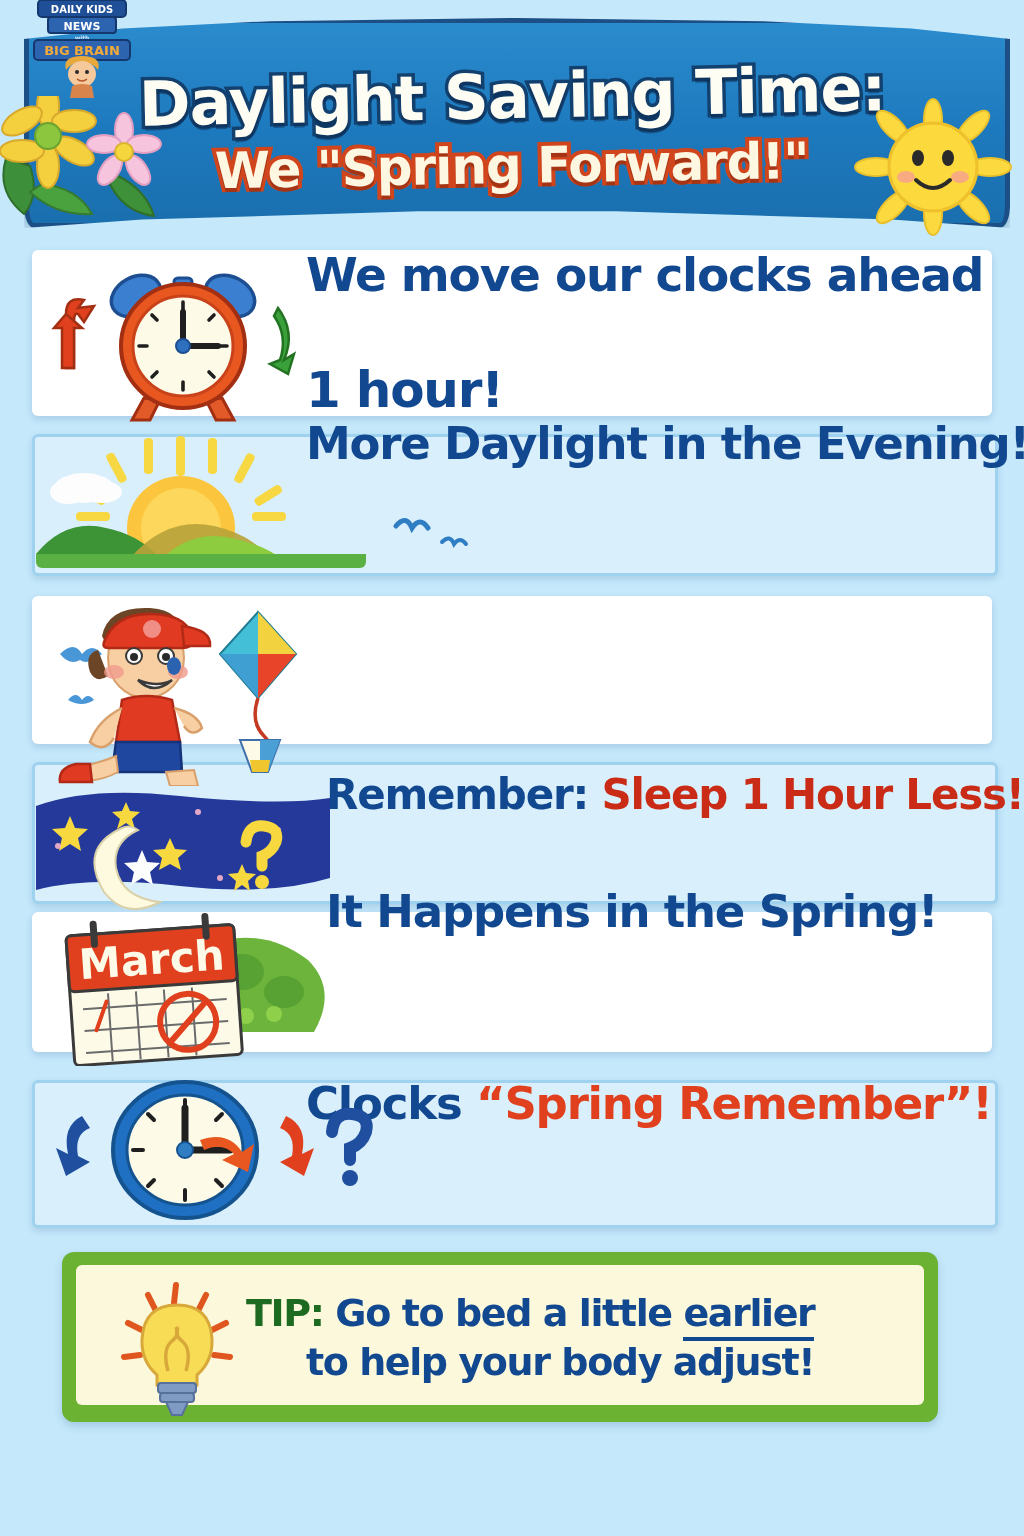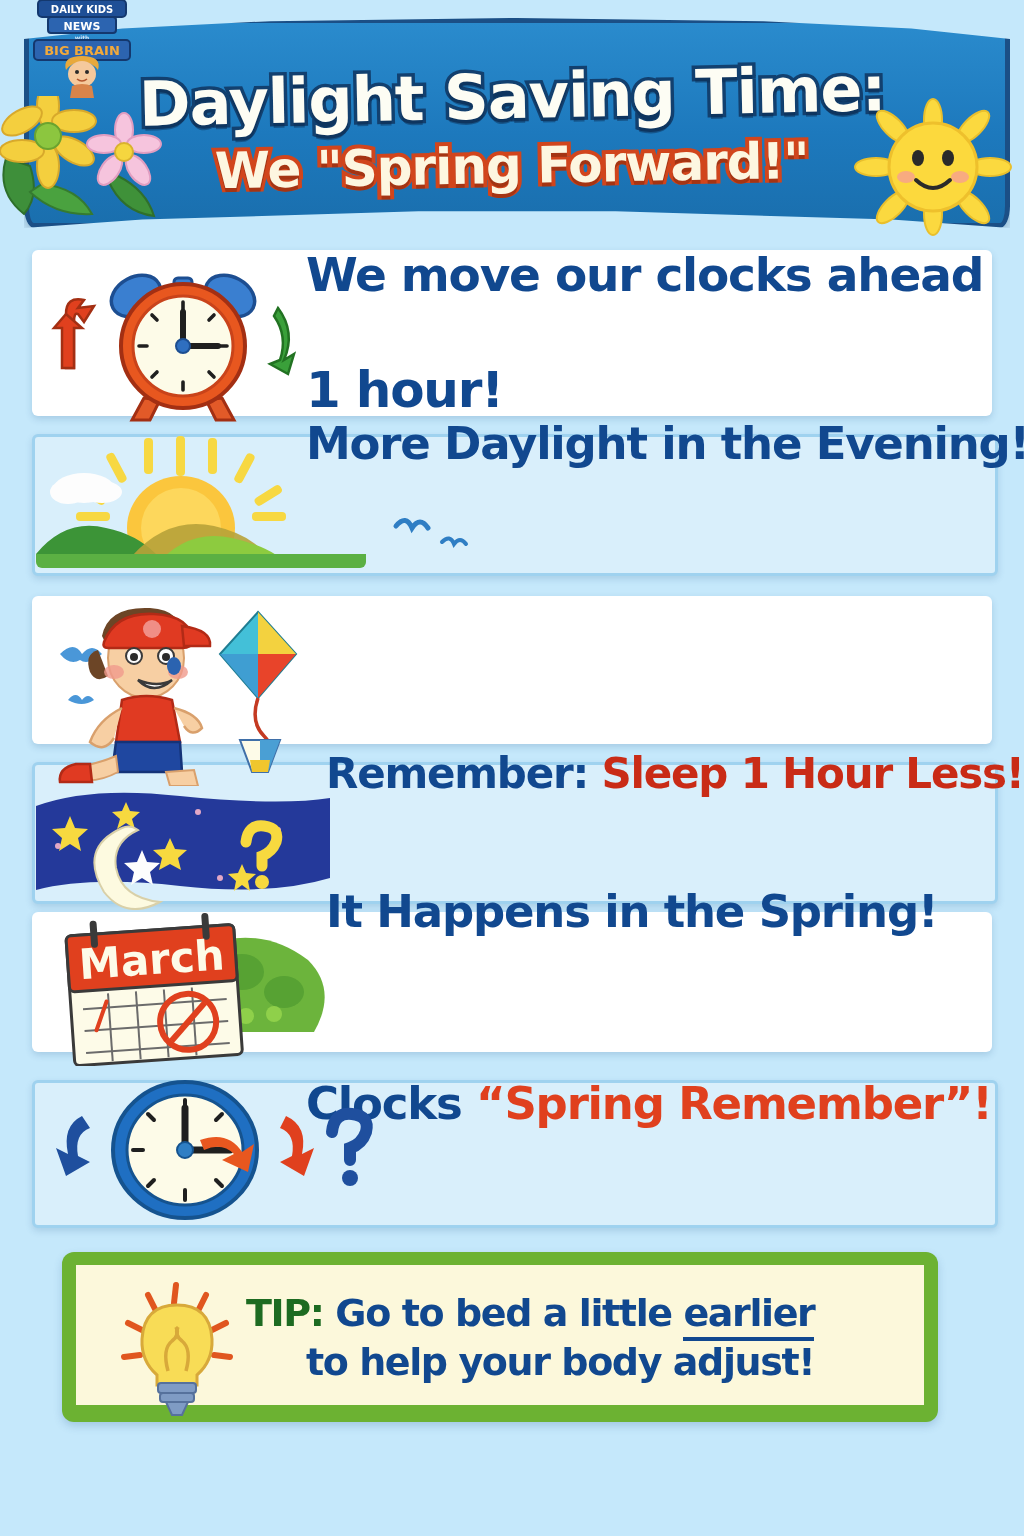--- a/index.html
+++ b/index.html
@@ -94,21 +94,21 @@
   
   .tipbox{
     position:absolute;left:62px;top:1252px;width:876px;height:170px;
     background:#6cb232;
     border-radius:12px;
     box-shadow:0 4px 8px rgba(40,90,140,.22);
   }
   .tipbox-inner{
     position:absolute;left:14px;top:13px;right:14px;bottom:17px;
     background:#fcf8db;
-    border-radius:0;
+    border-radius:6px;
   }
   .tip-text{
     position:absolute;left:170px;top:24px;right:20px;
     font-family:"DejaVu Sans", sans-serif;
     font-weight:bold;font-size:38px;letter-spacing:-1.4px;
     color:#11488f;line-height:1.28;
   }
   .tip-label{color:#1d6b21;}
   .tip-underline{border-bottom:4px solid #11488f;padding-bottom:2px;}
   .bulb{position:absolute;left:38px;top:14px;width:130px;height:140px;}
@@ -336,21 +336,21 @@
         <circle cx="248" cy="50" r="3"></circle>
           <circle cx="190" cy="98" r="3"></circle>
       </g>
       <path d="M92 48 Q 48 68 74 112 Q 96 140 130 122 Q 92 118 86 88 Q 82 62 108 50 Q 100 44 92 48Z" fill="#fdfae0" stroke="#d9d0a8" stroke-width="2"></path>
       <g transform="translate(212,52)">
         <path d="M4 10 Q 6 -8 22 -6 Q 38 -4 34 10 Q 30 20 20 24 L 20 34" stroke="#f7d93f" stroke-width="11" fill="none" stroke-linecap="round"></path>
         <circle cx="20" cy="50" r="7" fill="#f7d93f"></circle>
       </g>
     </svg>
   </div>
-  <div class="row-text" style="left:326px;top:762px;height:136px;">
+  <div class="row-text" style="left:326px;top:783px;height:136px;">
     <div class="line" style="font-size:42px;margin-top:-10px;"><span>Remember: </span><span class="hi-red">Sleep 1 Hour Less!</span></div>
   </div>
 
   <div class="row white" style="top:912px;height:140px;">
   </div>
   <div class="art" style="left:46px;top:906px;width:300px;height:160px;">
     <svg viewBox="0 0 300 160" width="300" height="160">
       <path d="M158 40 Q 214 18 262 54 Q 292 84 268 126 L 150 126 Z" fill="#6cb43c"></path>
       <g fill="#57a233">
         <ellipse cx="196" cy="66" rx="22" ry="18"></ellipse>

